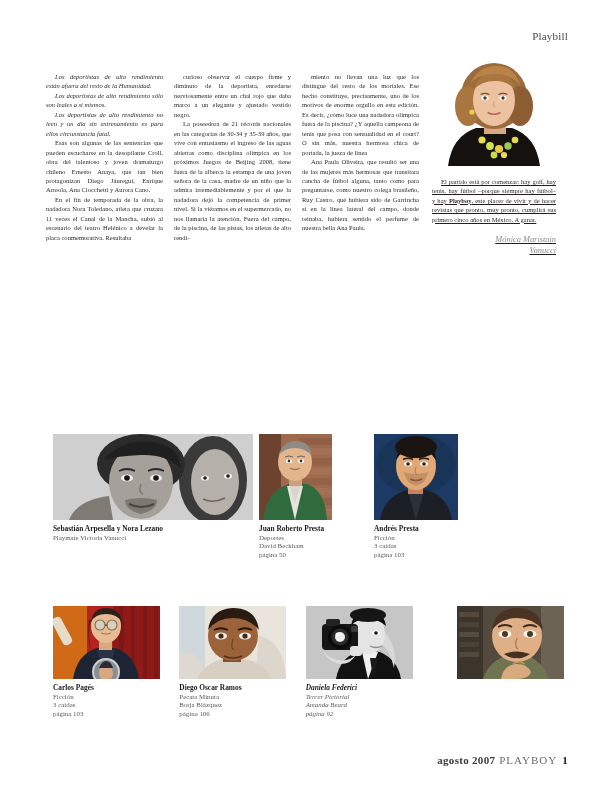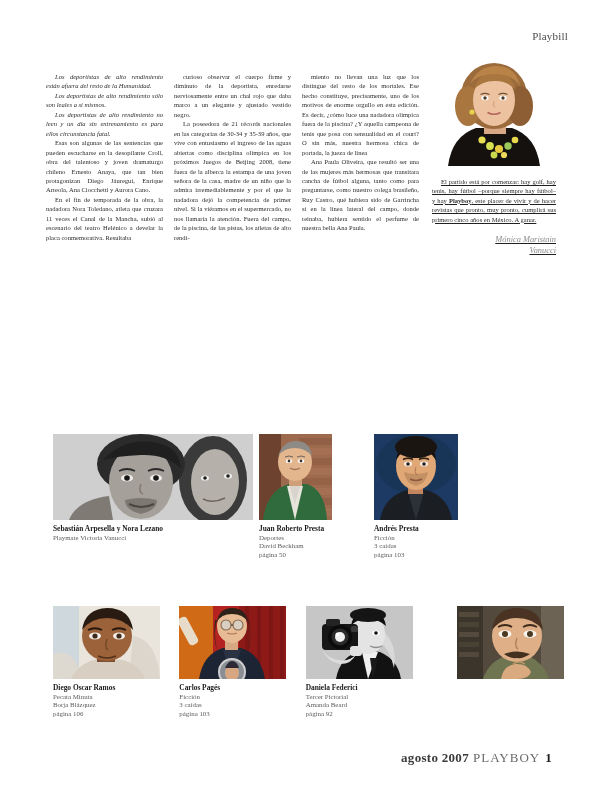--- a/index.html
+++ b/index.html
@@ -137,31 +137,31 @@
   .r1c2 { width: 115px; }
   .r1c2 .photo { width: 73px; height: 86px; }
   .r1c3 { width: 122px; }
   .r1c3 .photo { width: 84px; height: 86px; }
 
   
   .r2c1 { width: 128px; }
   .r2c1 .photo { width: 107px; height: 73px; }
   .r2c2 { width: 128px; }
   .r2c2 .photo { width: 107px; height: 73px; }
-  .r2c3 { width: 153px; }
+  .r2c3 { width: 153px; font-style: italic; }
   .r2c3 .photo { width: 107px; height: 73px; }
   .r2c4 { width: 128px; }
   .r2c4 .photo { width: 107px; height: 73px; }
 
   
   .footer {
     position: absolute;
     bottom: 34px;
-    right: 48px;
-    font-size: 13px;
+    right: 32px;
+    font-size: 11px;
     color: #6a6a6a;
     letter-spacing: .3px;
     white-space: nowrap;
   }
   .footer .date { font-weight: bold; color: #3b3b3b; }
   .footer .brand { letter-spacing: 1px; margin-left: 4px; }
   .footer .pageno { font-weight: bold; color: #1b1b1b; margin-left: 5px; }
 </style>
 </head>
 <body>
@@ -348,53 +348,20 @@
         <span class="name">Andrés Presta</span>
         <span class="meta">Ficción</span>
         <span class="meta">3 caídas</span>
         <span class="meta">página 103</span>
       </div>
     </div>
   </div>
 
   <div class="grid-row row2">
 
-    <div class="cell r2c2">
-      <div class="photo">
-        <svg width="107" height="73" viewBox="0 0 107 73">
-          <rect width="107" height="73" fill="#e9e5dd"></rect>
-          <rect x="0" y="0" width="26" height="73" fill="#cfd8dc"></rect>
-          <path d="M0 48 Q20 40 30 73 L0 73 Z" fill="#ddd9d1"></path>
-          <path d="M80 30 Q104 34 107 73 L76 73 Z" fill="#dcd6cc"></path>
-
-          <path d="M18 73 Q26 56 48 52 L70 54 Q88 60 92 73 Z" fill="#d8cfc2"></path>
-
-          <rect x="44" y="40" width="18" height="16" fill="#7e4f33"></rect>
-
-          <ellipse cx="54" cy="30" rx="25" ry="25" fill="#9c6239"></ellipse>
-          <path d="M29 24 Q32 3 54 2 Q77 2 80 24 Q70 12 54 12 Q38 12 29 24 Z" fill="#2a1b12"></path>
-
-          <ellipse cx="42" cy="30" rx="6" ry="3.4" fill="#f4efe8"></ellipse>
-          <ellipse cx="66" cy="30" rx="6" ry="3.4" fill="#f4efe8"></ellipse>
-          <circle cx="42" cy="30" r="2.6" fill="#3d2a18"></circle>
-          <circle cx="66" cy="30" r="2.6" fill="#3d2a18"></circle>
-          <path d="M35 24 Q42 20.5 49 24" stroke="#241710" stroke-width="1.8" fill="none"></path>
-          <path d="M59 24 Q66 20.5 73 24" stroke="#241710" stroke-width="1.8" fill="none"></path>
-          <path d="M54 33 Q51 42 55 44" stroke="#6d4527" stroke-width="1.3" fill="none"></path>
-          <path d="M45 50 Q54 54 63 50" stroke="#52301c" stroke-width="1.6" fill="none"></path>
-        </svg>
-      </div>
-      <div class="cap">
-        <span class="name">Diego Oscar Ramos</span>
-        <span class="meta">Pecata Minuta</span>
-        <span class="meta">Borja Blázquez</span>
-        <span class="meta">página 106</span>
-      </div>
-    </div>
-
     <div class="cell r2c1">
       <div class="photo">
         <svg width="107" height="73" viewBox="0 0 107 73">
           <rect width="107" height="73" fill="#b4231f"></rect>
           <rect x="0" y="0" width="34" height="73" fill="#d06a16"></rect>
           <rect x="4" y="10" width="10" height="30" rx="4" fill="#e7dcc9" transform="rotate(-28 9 25)"></rect>
           <rect x="60" y="0" width="47" height="73" fill="#8e1a18"></rect>
           <g opacity=".35">
             <rect x="66" y="0" width="4" height="73" fill="#5e100f"></rect>
             <rect x="78" y="0" width="4" height="73" fill="#5e100f"></rect>
@@ -424,20 +391,53 @@
         </svg>
       </div>
       <div class="cap">
         <span class="name">Carlos Pagés</span>
         <span class="meta">Ficción</span>
         <span class="meta">3 caídas</span>
         <span class="meta">página 103</span>
       </div>
     </div>
 
+    <div class="cell r2c2">
+      <div class="photo">
+        <svg width="107" height="73" viewBox="0 0 107 73">
+          <rect width="107" height="73" fill="#e9e5dd"></rect>
+          <rect x="0" y="0" width="26" height="73" fill="#cfd8dc"></rect>
+          <path d="M0 48 Q20 40 30 73 L0 73 Z" fill="#ddd9d1"></path>
+          <path d="M80 30 Q104 34 107 73 L76 73 Z" fill="#dcd6cc"></path>
+
+          <path d="M18 73 Q26 56 48 52 L70 54 Q88 60 92 73 Z" fill="#d8cfc2"></path>
+
+          <rect x="44" y="40" width="18" height="16" fill="#7e4f33"></rect>
+
+          <ellipse cx="54" cy="30" rx="25" ry="25" fill="#9c6239"></ellipse>
+          <path d="M29 24 Q32 3 54 2 Q77 2 80 24 Q70 12 54 12 Q38 12 29 24 Z" fill="#2a1b12"></path>
+
+          <ellipse cx="42" cy="30" rx="6" ry="3.4" fill="#f4efe8"></ellipse>
+          <ellipse cx="66" cy="30" rx="6" ry="3.4" fill="#f4efe8"></ellipse>
+          <circle cx="42" cy="30" r="2.6" fill="#3d2a18"></circle>
+          <circle cx="66" cy="30" r="2.6" fill="#3d2a18"></circle>
+          <path d="M35 24 Q42 20.5 49 24" stroke="#241710" stroke-width="1.8" fill="none"></path>
+          <path d="M59 24 Q66 20.5 73 24" stroke="#241710" stroke-width="1.8" fill="none"></path>
+          <path d="M54 33 Q51 42 55 44" stroke="#6d4527" stroke-width="1.3" fill="none"></path>
+          <path d="M45 50 Q54 54 63 50" stroke="#52301c" stroke-width="1.6" fill="none"></path>
+        </svg>
+      </div>
+      <div class="cap">
+        <span class="name">Diego Oscar Ramos</span>
+        <span class="meta">Pecata Minuta</span>
+        <span class="meta">Borja Blázquez</span>
+        <span class="meta">página 106</span>
+      </div>
+    </div>
+
     <div class="cell r2c3">
       <div class="photo">
         <svg width="107" height="73" viewBox="0 0 107 73">
           <rect width="107" height="73" fill="#bdbdbd"></rect>
           <rect x="0" y="0" width="107" height="73" fill="#c6c6c6"></rect>
 
           <path d="M30 73 Q34 50 56 44 L74 46 Q92 54 95 73 Z" fill="#121212"></path>
           <path d="M56 46 L62 73 L72 46 Z" fill="#f0f0f0"></path>
           <path d="M64 52 L67 73 L72 52 Z" fill="#1a1a1a"></path>
 

